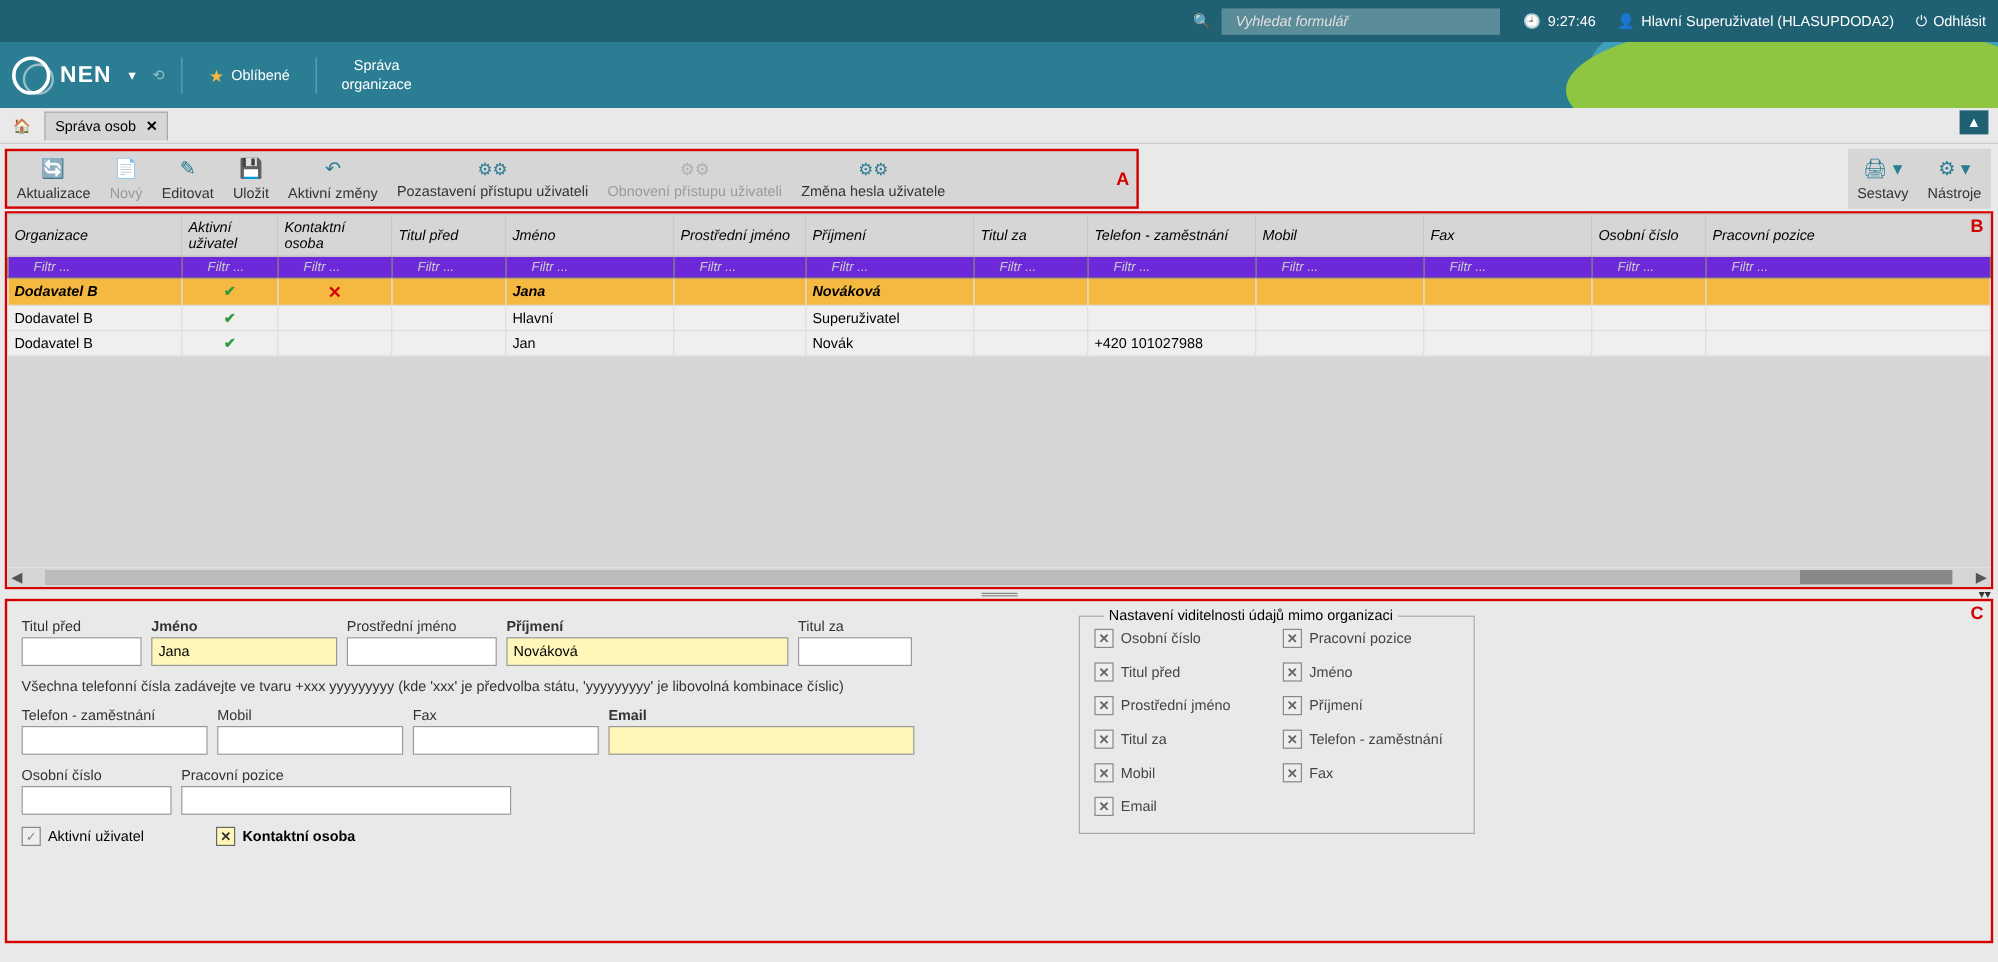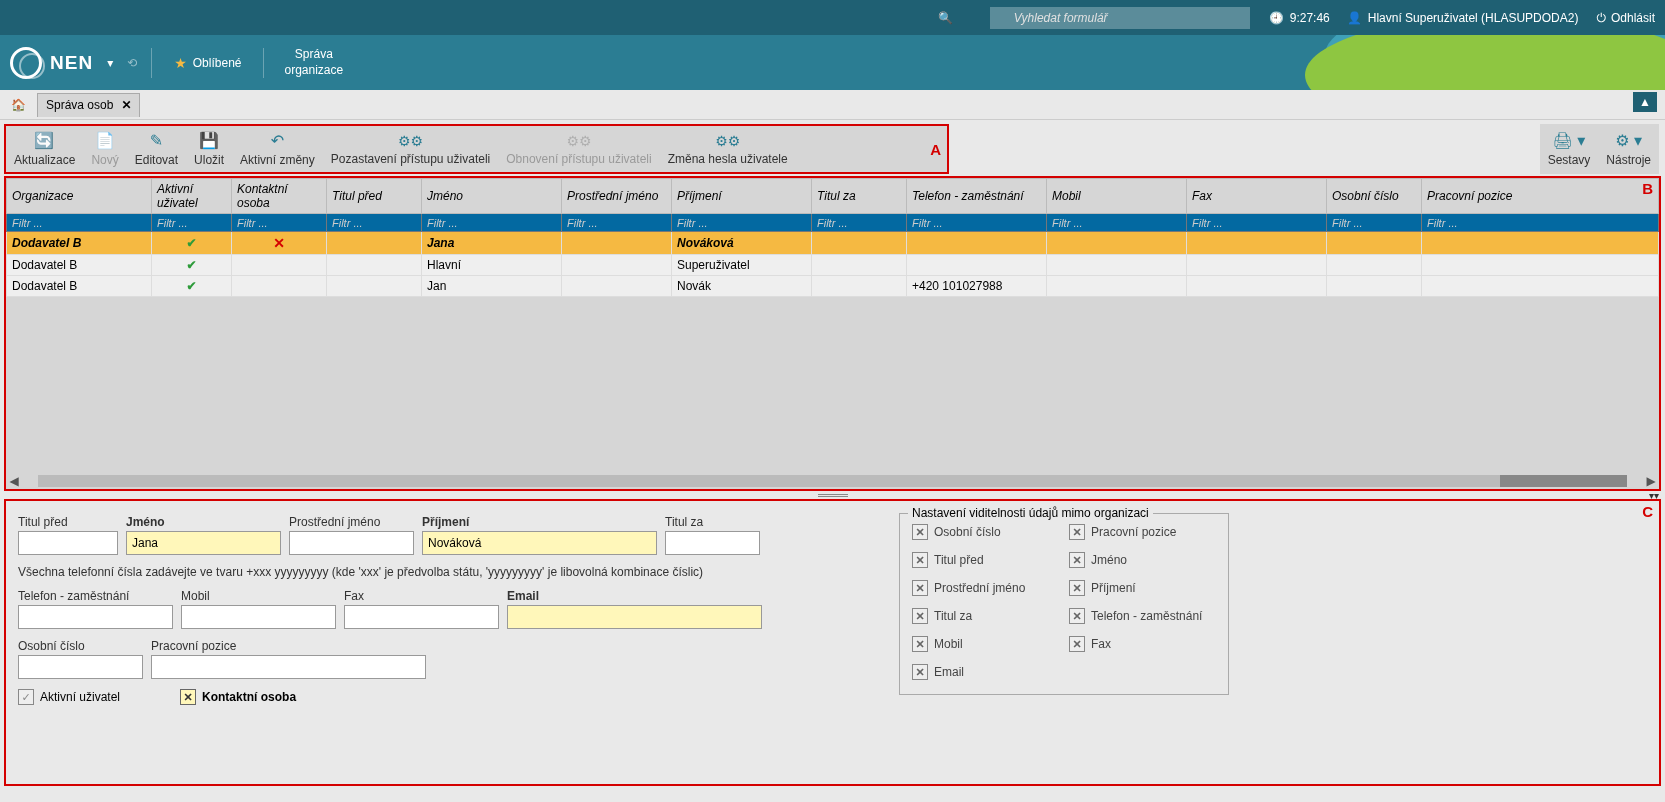--- a/index.html
+++ b/index.html
@@ -1,20 +1,20 @@
 <!DOCTYPE html>
 <html><head>
 <meta charset="utf-8">
 <style>
 * { box-sizing: border-box; margin: 0; padding: 0; font-family: Arial, sans-serif; font-size: 12px; }
 body { background: #e9e9e9; width: 1665px; height: 802px; overflow: hidden; }
 .topbar { background: #1f6073; height: 35px; display: flex; align-items: center; padding: 0 10px; color: #fff; }
 .topbar .search-area { margin-left: auto; display: flex; align-items: center; gap: 8px; }
 .search-icon { color: #fff; }
-.search-input { background: #5b8c9a; border: none; height: 22px; width: 260px; padding: 0 24px; color: #fff; font-style: italic; margin-left: 28px; }
+.search-input { background: #5b8c9a; border: none; height: 22px; width: 232px; padding: 0 12px; color: #fff; font-style: italic; }
 .search-input::placeholder { color: #e0e0e0; }
 .top-right { display: flex; align-items: center; gap: 18px; margin-left: 20px; color: #fff; font-size: 13px; white-space: nowrap; }
 .top-right .sep { display: flex; align-items: center; gap: 5px; }
 .menubar { background: #2b7d93; height: 55px; display: flex; align-items: center; padding: 0 10px; color: #fff; position: relative; }
 .logo-wrap { display: flex; align-items: center; gap: 8px; }
 .logo-ring { width: 32px; height: 32px; border: 3px solid #fff; border-radius: 50%; position: relative; }
 .logo-ring::after { content:''; position:absolute; width:22px; height:22px; border:2px solid #fff; border-radius:50%; top:3px; left:6px; opacity:0.5; }
 .logo-text { font-size: 19px; font-weight: bold; letter-spacing: 1px; }
 .menu-chev { margin-left: 6px; }
 .vsep { width: 1px; height: 30px; background: rgba(255,255,255,0.3); margin: 0 14px; }
@@ -33,21 +33,21 @@
 .marker { position: absolute; right: 6px; font-weight: bold; color: #d40000; font-size: 15px; }
 .tool-btn { display:flex; flex-direction:column; align-items:center; justify-content:center; padding: 2px 8px; gap:3px; color:#333; cursor:pointer; height:100%; }
 .tool-btn.disabled { color: #9a9a9a; }
 .tool-btn .ico { font-size:16px; color:#2b7d93; }
 .tool-btn.disabled .ico { color:#b0b0b0; }
 .tool-btn.gear .ico { font-size:14px; }
 .table-box { margin: 2px 4px 0 4px; border: 2px solid #d40000; position: relative; background:#fff; }
 .marker-b { position:absolute; right:6px; top:2px; font-weight:bold; color:#d40000; font-size:15px; z-index:5; }
 table { width: 100%; border-collapse: collapse; table-layout: fixed; }
 th { background: #d6d6d6; border: 1px solid #bbb; text-align: left; padding: 3px 5px; font-weight: normal; font-style: italic; font-size: 12px; height:22px; overflow:hidden; }
-.filter-row td { background: #0369a1; border: 1px solid #777; padding: 2px 5px; color: #ccc; font-style: italic; font-size: 11px; height:18px; }
+.filter-row td { background: #6d28d9; border: 1px solid #777; padding: 2px 21px; color: #ccc; font-style: italic; font-size: 11px; height:18px; }
 tbody tr.data td { border: 1px solid #ddd; padding: 3px 5px; height:20px; background:#efefef; }
 tbody tr.data.sel td { background: #f5b942; font-weight: bold; font-style: italic; }
 tbody tr.data.sel td.icon-cell { font-style: normal; }
 .check { color: #2e9b3a; font-weight: bold; text-align:center; display:block; }
 .cross { color: #d40000; font-weight: bold; text-align:center; display:block; font-size:14px; }
 .grid-empty { height: 176px; background: #d6d6d6; }
 .hscroll { height: 16px; background: #d6d6d6; display:flex; align-items:center; }
 .hscroll .bar { flex:1; height:12px; margin:0 16px; background:#888; position:relative; }
 .hscroll .bar .thumb { position:absolute; left:0; width:92%; height:100%; background:#bbb; }
 .hscroll .arr { width:16px; text-align:center; color:#555; font-size:12px; }
@@ -62,21 +62,21 @@
 .fld.req label { font-weight: bold; }
 .fld input[type=text] { height: 24px; border: 1px solid #999; padding: 0 5px; background:#fff; }
 .fld.req input[type=text] { background: #fff7ba; }
 .note { font-size: 12px; color: #333; margin: 4px 0 10px 0; }
 .chk-wrap { display:flex; align-items:center; gap:6px; }
 .chk { width:16px; height:16px; border:1px solid #888; background:#eee; display:inline-flex; align-items:center; justify-content:center; font-size:11px; color:#666; }
 .chk.on { background:#fff7ba; color:#333; border-color:#666; }
 .chk.x::after { content:'✕'; font-weight:bold; }
 .chk.v::after { content:'✓'; color:#888; }
 .fieldset { position:absolute; right: 430px; top: 12px; width: 330px; border: 1px solid #aaa; padding: 10px 12px 14px 12px; }
-.fieldset .legend { position:absolute; top:-8px; left:8px; background:#e9e9e9; padding:0 4px; font-size:12px; }
+.fieldset .legend { position:absolute; top:-8px; left:20px; background:#e9e9e9; padding:0 4px; font-size:12px; }
 .vis-grid { display:grid; grid-template-columns: 1fr 1fr; gap: 12px 10px; }
 .vis-item { display:flex; align-items:center; gap:6px; font-size:12px; color:#444; }
 </style>
 </head>
 <body>
 
 <div class="topbar">
   <div class="search-area">
     <span class="search-icon">🔍</span>
     <input class="search-input" type="text" placeholder="Vyhledat formulář" style="">

